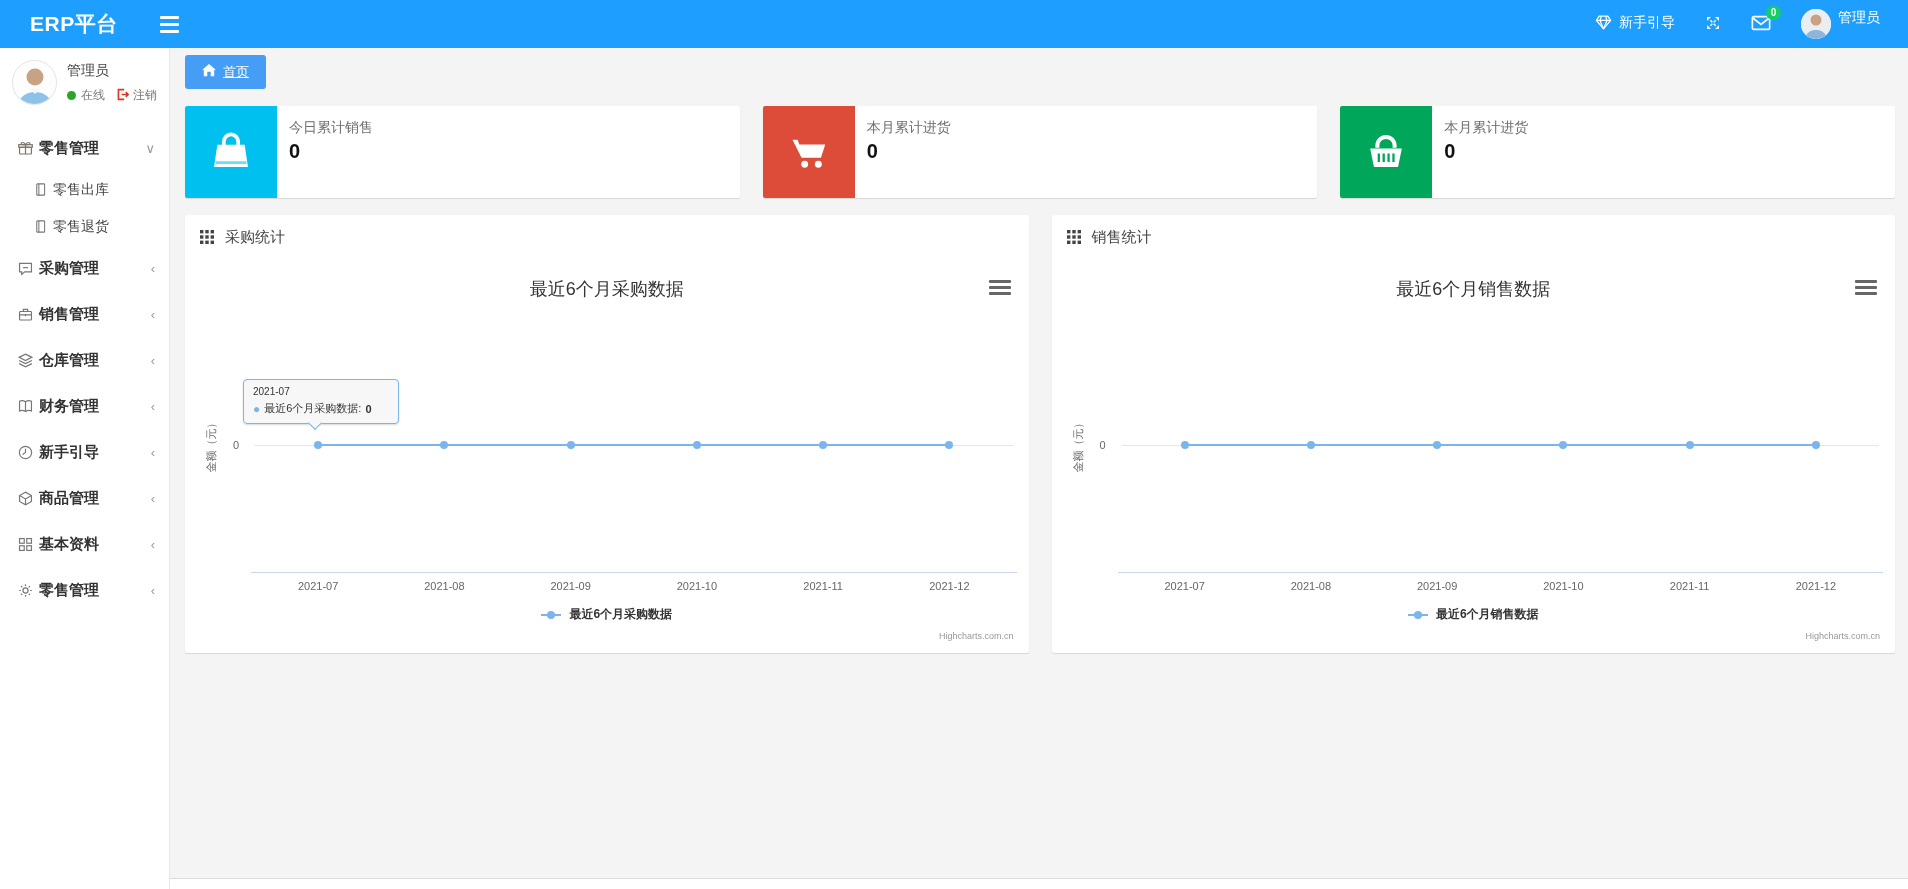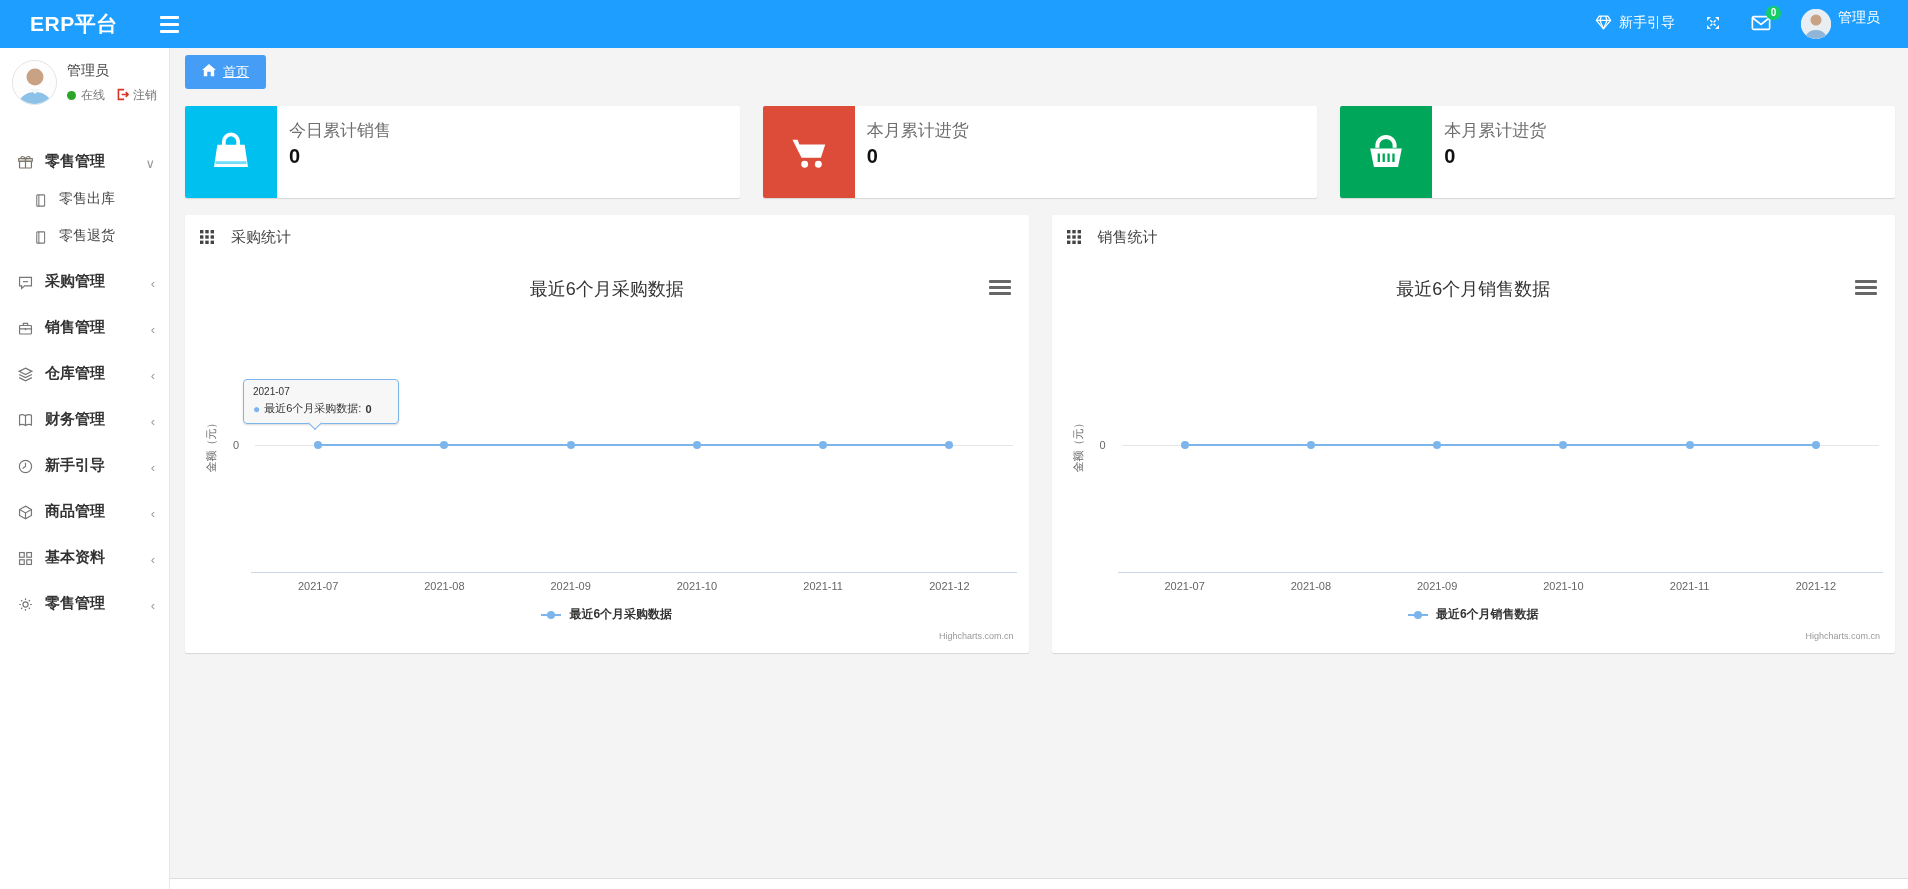--- a/index.html
+++ b/index.html
@@ -27,46 +27,46 @@
   .sidebar { width:170px; background:#fff; border-right:1px solid #e7e7e7; flex:none; }
   .user-panel { display:flex; gap:10px; padding:12px 10px 10px 12px; }
   .user-avatar { width:45px; height:45px; border-radius:50%; overflow:hidden;
     background:#f3f5f7; border:1px solid #e3e3e3; flex:none; }
   .user-info { padding-top:2px; }
   .user-name { font-size:14px; color:#444; margin-bottom:7px; }
   .user-status { display:flex; align-items:center; gap:5px; font-size:12px; color:#777; }
   .dot-online { width:9px; height:9px; border-radius:50%; background:#2aa52a; display:inline-block; }
   .logout { display:flex; align-items:center; gap:4px; cursor:pointer; color:#777; margin-left:6px; }
   .menu { margin-top:10px; list-style:none; }
-  .mi { display:flex; align-items:flex-end; gap:11px; height:46px; padding:0 14px 0 17px;
+  .mi { display:flex; align-items:center; gap:5px; height:46px; padding:0 14px 0 17px;
     font-size:15px; color:#333; font-weight:600; cursor:pointer; }
   .mi svg { flex:none; }
   .chev { margin-left:auto; color:#999; font-size:13px; font-weight:normal; }
   .sub { height:37px; padding-left:33px; font-size:14px; font-weight:normal; color:#444; }
 
   
   .main { flex:1; background:#f4f4f4; position:relative; padding:6px 13px 0 15px; }
   .tab { display:inline-flex; align-items:center; gap:7px; background:#459df5; color:#fff;
     font-size:13px; padding:8px 17px; border-radius:3px; cursor:pointer; margin-top:1px;text-decoration:underline; }
 
   
   .stats { display:flex; gap:23px; margin-top:17px; }
   .card { flex:1; height:92px; background:#fff; display:flex;
     box-shadow:0 1px 1px rgba(0,0,0,.12); border-radius:2px; overflow:hidden; }
   .card-icon { width:92px; flex:none; display:flex; align-items:center; justify-content:center; }
   .bg-aqua { background:#00c0ef; } .bg-red { background:#dd4b39; }
   .bg-green { background:#00a65a; } .bg-yellow { background:#f39c12; }
   .card-body { padding:13px 12px; }
-  .card-label { font-size:17px; color:#6e6e6e; }
+  .card-label { font-size:14px; color:#6e6e6e; }
   .card-value { font-size:20px; font-weight:bold; color:#111; margin-top:3px; }
 
   
   .charts { display:flex; gap:23px; margin-top:17px; }
   .panel { flex:1; background:#fff; height:438px; box-shadow:0 1px 1px rgba(0,0,0,.12); border-radius:2px; }
-  .panel-head { height:44px; display:flex; align-items:center; gap:17px; padding:0 15px; }
+  .panel-head { height:44px; display:flex; align-items:center; gap:11px; padding:0 15px; }
   .panel-title { font-size:15px; color:#444; }
   .hc { position:relative; height:394px; }
   .hc-title { position:absolute; top:18px; left:0; right:0; text-align:center;
     font-size:18px; color:#333; }
   .ctx-btn { position:absolute; top:18px; right:16px; width:26px; height:22px; cursor:pointer;
     display:flex; flex-direction:column; gap:3px; padding:3px 2px; }
   .ctx-btn i { display:block; height:3px; background:#666; border-radius:1px; }
   .ytitle { position:absolute; left:26px; top:186px; transform:translate(-50%,-50%) rotate(-90deg);
     font-size:11px; color:#666; white-space:nowrap; }
   .ytick { position:absolute; left:18px; top:180px; width:36px; text-align:right;

